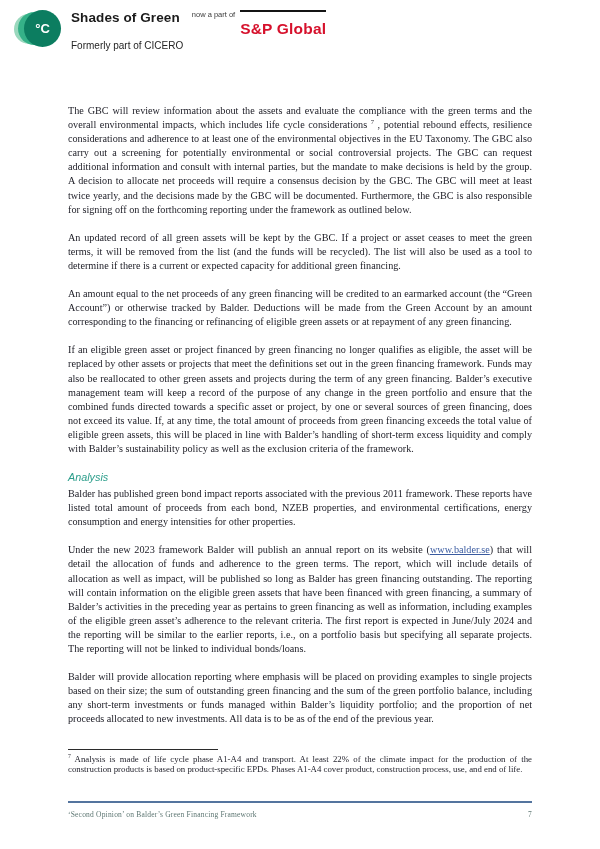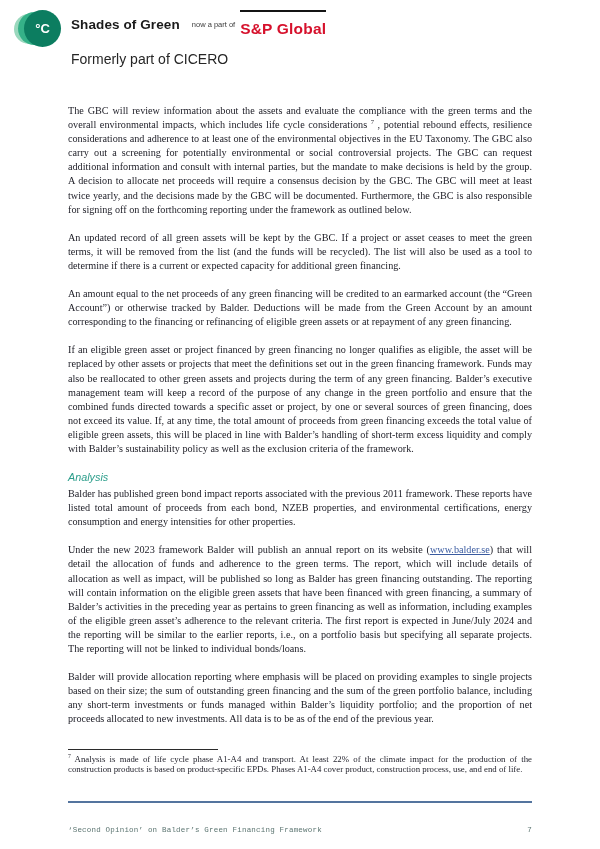--- a/index.html
+++ b/index.html
@@ -15,26 +15,26 @@
   .header{position:absolute;top:10px;left:14px;display:flex;align-items:flex-start;}
   .logo-circles{position:relative;width:50px;height:38px;flex:0 0 auto;}
   .circle{position:absolute;border-radius:50%;}
   .c-light{width:30px;height:30px;left:0;top:4px;background:#9ad8bd;}
   .c-mid{width:33px;height:33px;left:4px;top:2px;background:#35b188;}
   .c-dark{width:37px;height:37px;left:10px;top:0;background:#0c7d60;
           display:flex;align-items:center;justify-content:center;}
   .c-dark span{color:#ffffff;font-family:"Liberation Sans",sans-serif;
                font-weight:bold;font-size:13px;}
   .brand{margin-left:7px;font-family:"Liberation Sans",sans-serif;}
-  .brand-row{display:flex;align-items:center;}
+  .brand-row{display:flex;align-items:flex-start;}
   .brand-title{font-size:13.5px;font-weight:bold;color:#1b1b1b;letter-spacing:.1px;}
   .brand-connector{font-size:7.5px;color:#3a3a3a;margin:0 5px 0 12px;}
   .brand-partner{font-size:15.5px;font-weight:bold;color:#d6112c;
                  border-top:2.5px solid #141414;padding-top:8px;letter-spacing:.2px;}
-  .brand-sub{font-size:14px;color:#262626;margin-top:13px;}
+  .brand-sub{font-size:10px;color:#262626;margin-top:2px;}
   
   .main{position:absolute;left:68px;right:68px;top:104px;}
   .main p{
     margin:0 0 14px 0;
     font-size:10.2px;line-height:14.1px;
     color:#1b1b24;text-align:justify;
   }
   .green-heading{
     font-family:"Liberation Sans",sans-serif;
     font-style:italic;font-weight:normal;
@@ -43,23 +43,23 @@
   }
   sup{font-size:0.65em;line-height:0;vertical-align:super;}
   .link{color:#3a5ba0;text-decoration:underline;cursor:pointer;}
   
   .footnote{position:absolute;left:68px;right:68px;top:749px;}
   .footnote-rule{width:150px;border-top:1px solid #2b2b2b;margin-bottom:4px;}
   .footnote-text{font-size:8.8px;line-height:10.3px;color:#1f1f29;text-align:justify;}
   
   .footer{
     position:absolute;left:68px;right:68px;top:801px;
-    border-top:2px solid #54749e;padding-top:23px;
+    border-top:2px solid #54749e;padding-top:7px;
     display:flex;justify-content:space-between;align-items:baseline;
-    font-family:Liberation Mono, monospace;
+    font-family:Liberation Serif, serif;
     font-size:7.5px;color:#5d7672;letter-spacing:.2px;
   }
 </style>
 </head>
 <body>
 
 <div class="page">
 
   <div class="header">
     <div class="logo-circles">

